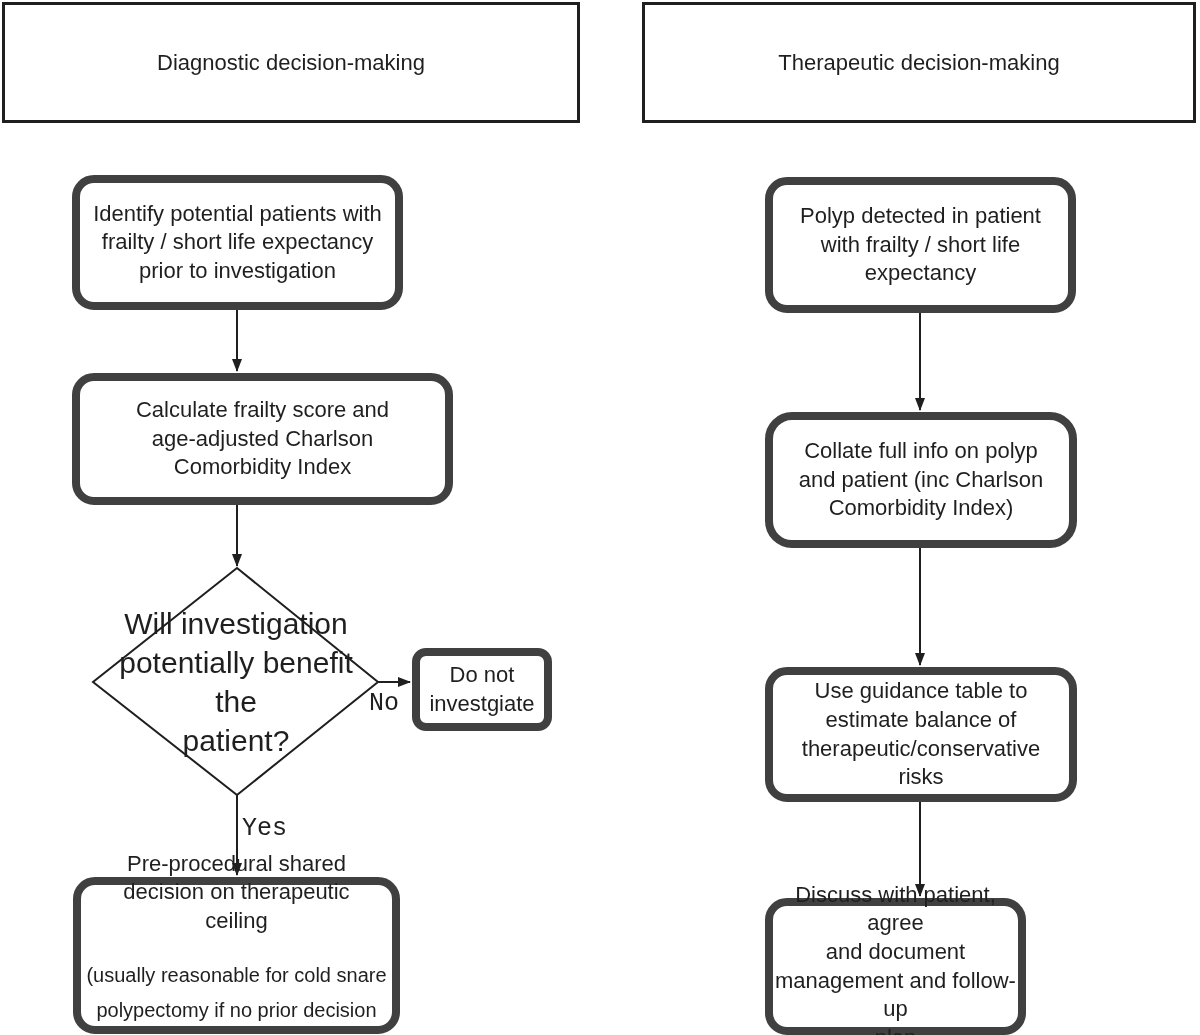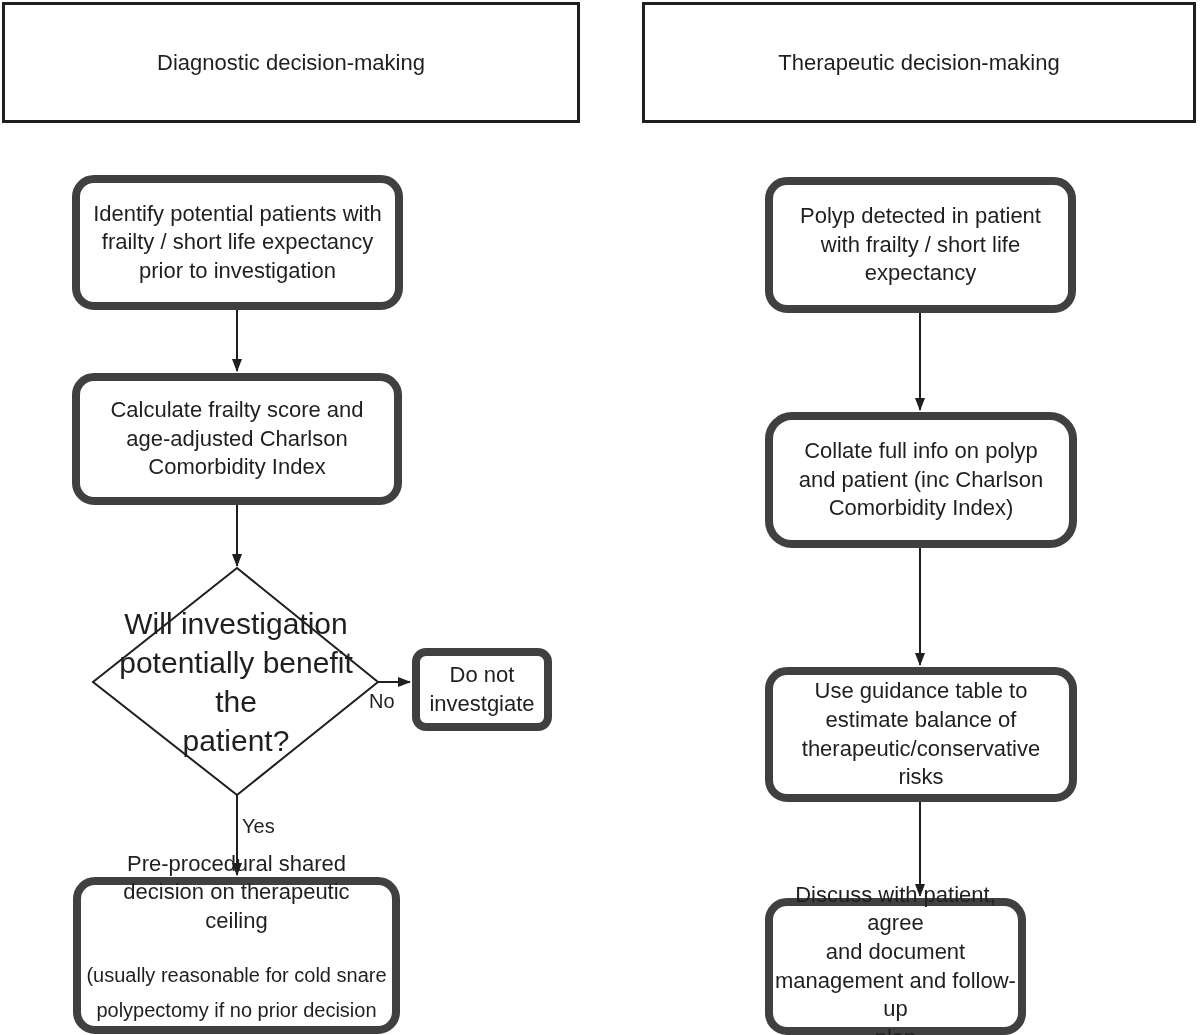--- a/index.html
+++ b/index.html
@@ -22,21 +22,21 @@
   .node .txt { white-space:pre-line; }
   .node-small { border-radius:14px; }
   .note {
     font-size:20px; line-height:1.72; margin-top:23px;
     white-space:pre-line;
   }
   .diamond-text {
     position:absolute; display:flex; align-items:center; justify-content:center;
     font-size:30px; line-height:1.3; text-align:center; white-space:pre-line;
   }
-  .edge-label { position:absolute; font-size:20px; line-height:1.2; }
+  .edge-label { position:absolute; font-size:25px; line-height:1.2;font-family:Liberation Mono, monospace; }
 </style>
 </head>
 <body>
 
 <div class="stage">
 
   <svg class="layer" viewBox="0 0 1200 1035" xmlns="http://www.w3.org/2000/svg">
     <defs>
       <marker id="arrow" markerUnits="userSpaceOnUse" markerWidth="14" markerHeight="12" refX="12" refY="5" orient="auto">
         <path d="M0,0 L13,5 L0,10 Z" fill="#1f1f1f"></path>
@@ -60,21 +60,21 @@
   <div class="hdr" style="left:642px; top:2px; width:554px; height:121px;">
     <span>Therapeutic decision-making</span>
   </div>
 
   <div class="node" style="left:72px; top:175px; width:331px; height:135px;">
     <span class="txt">Identify potential patients with
 frailty / short life expectancy
 prior to investigation</span>
   </div>
 
-  <div class="node" style="left:72px; top:373px; width:330px; height:132px;">
+  <div class="node" style="left:72px; top:373px; width:381px; height:132px;">
     <span class="txt">Calculate frailty score and
 age-adjusted Charlson
 Comorbidity Index</span>
   </div>
 
   <div class="diamond-text" style="left:116px; top:632px; width:240px; height:100px;">
     <span>Will investigation
 potentially benefit the
 patient?</span>
   </div>

